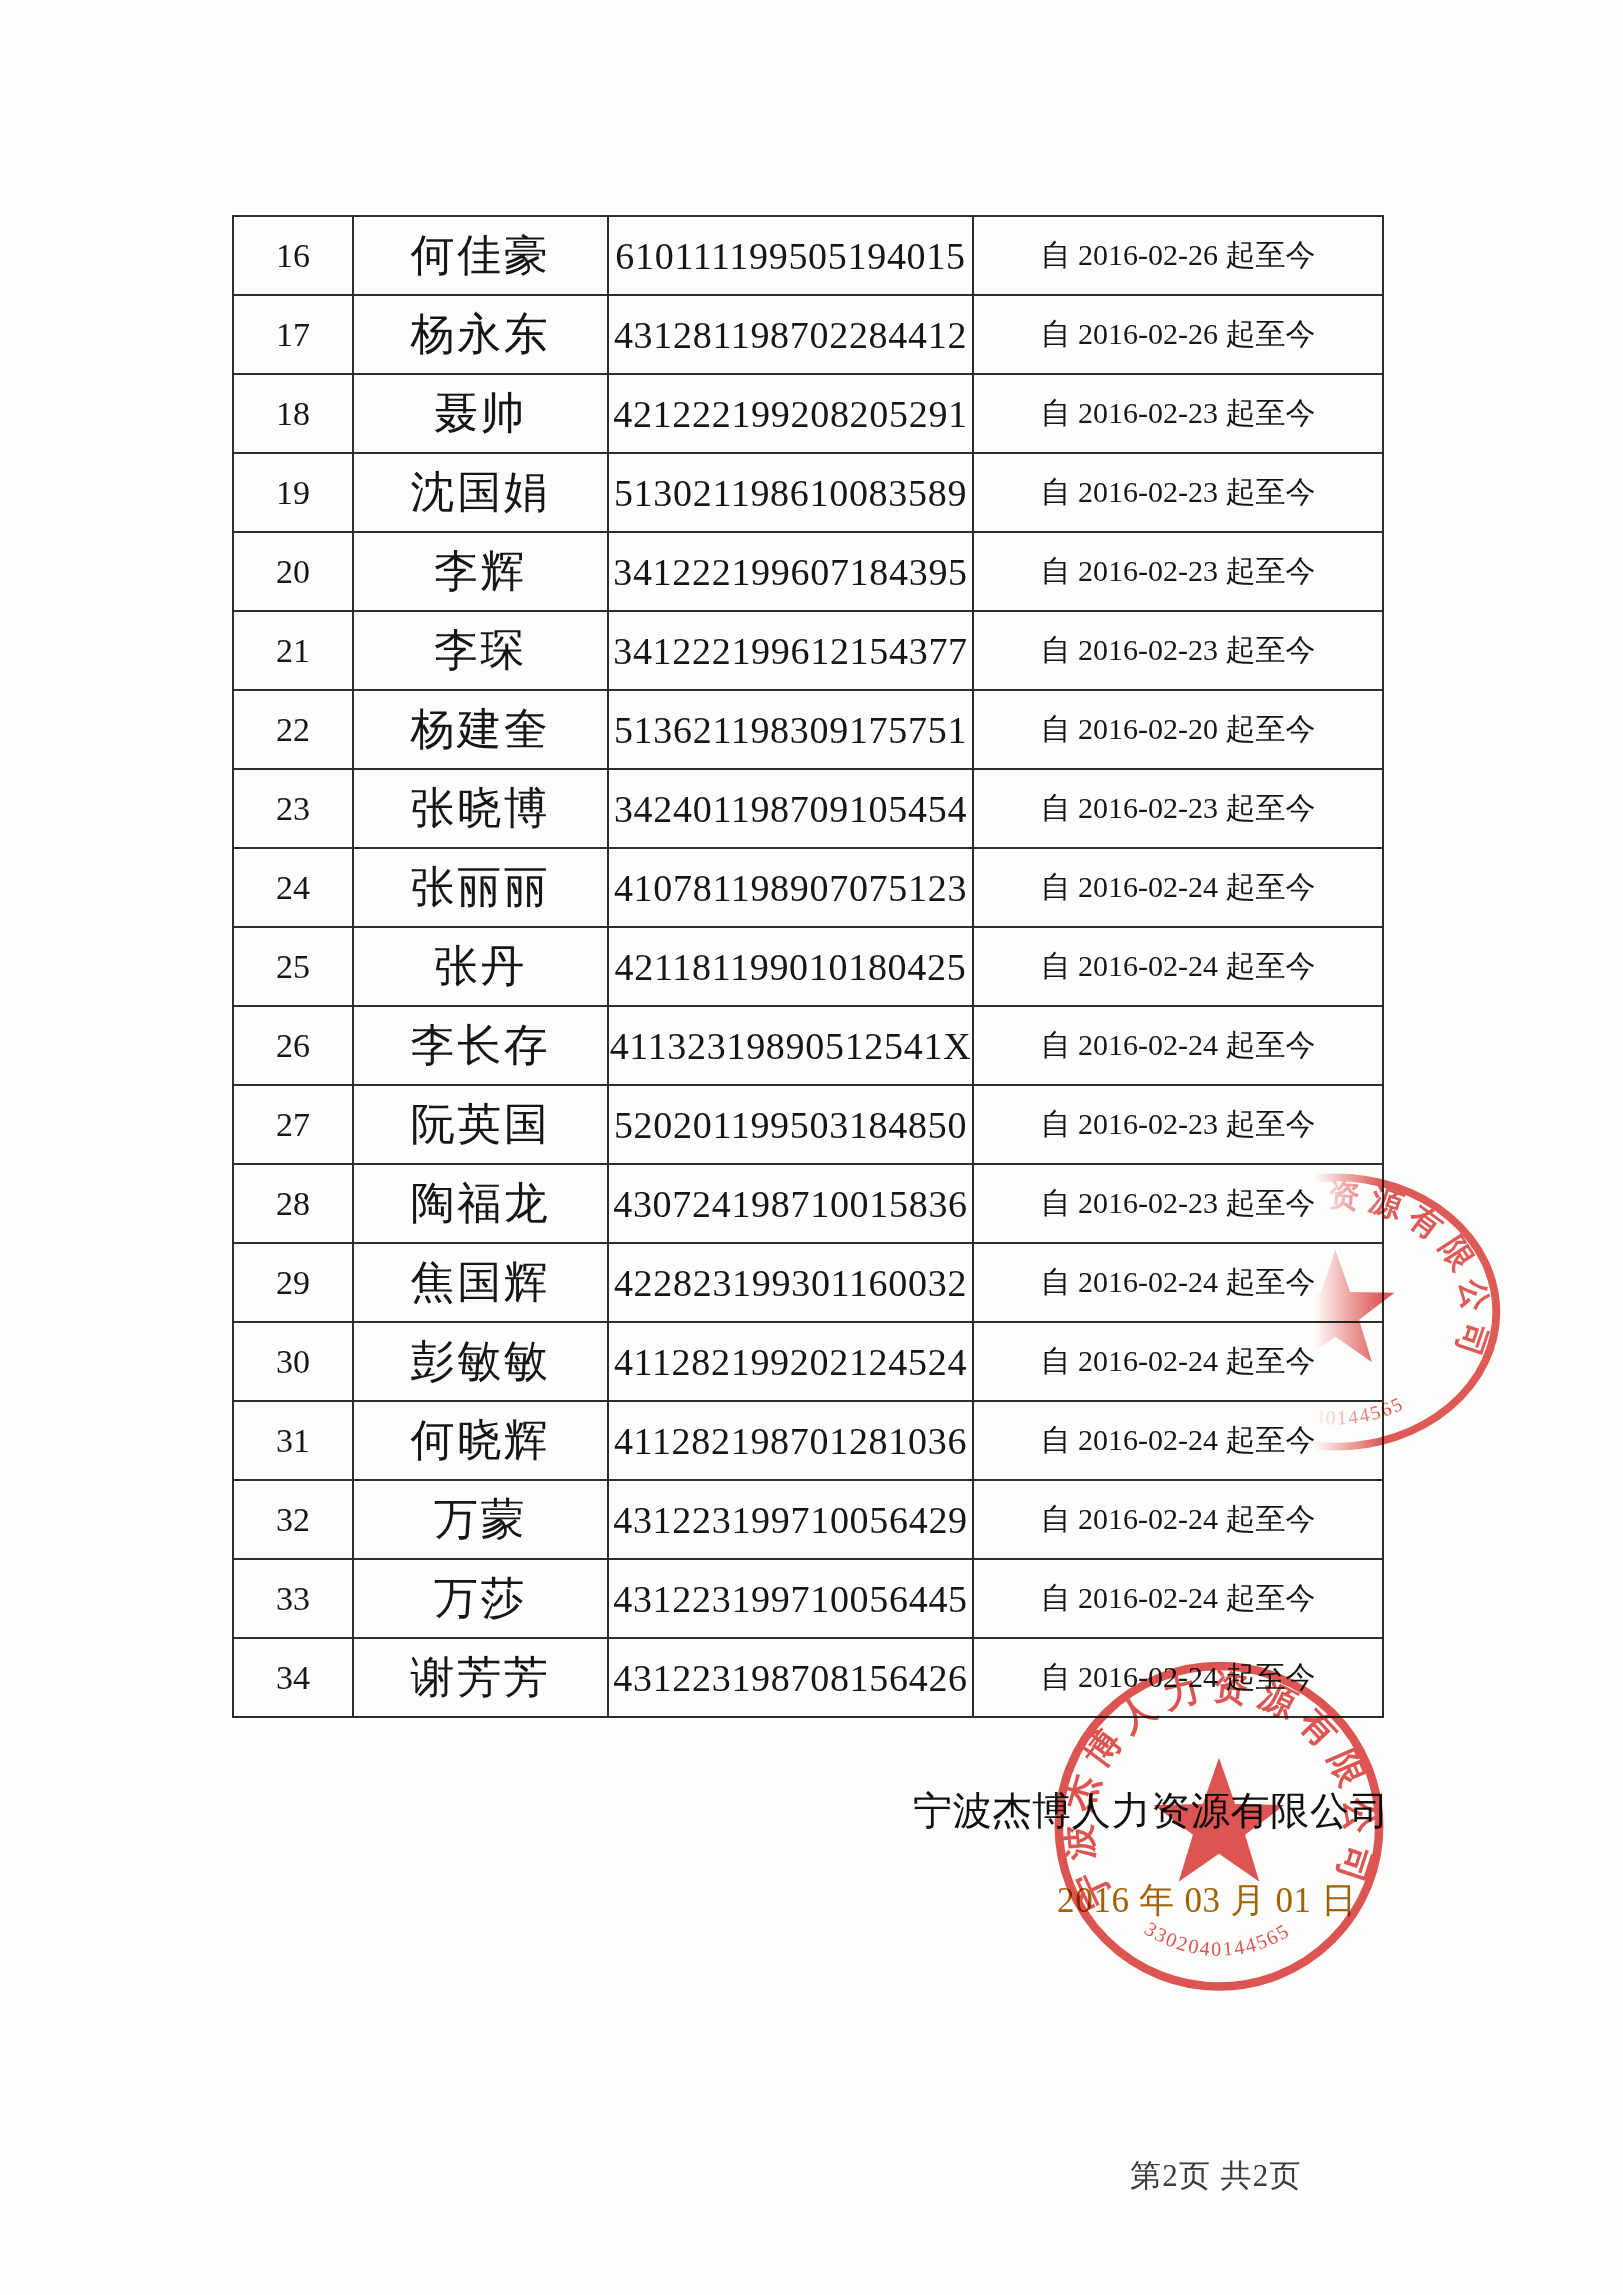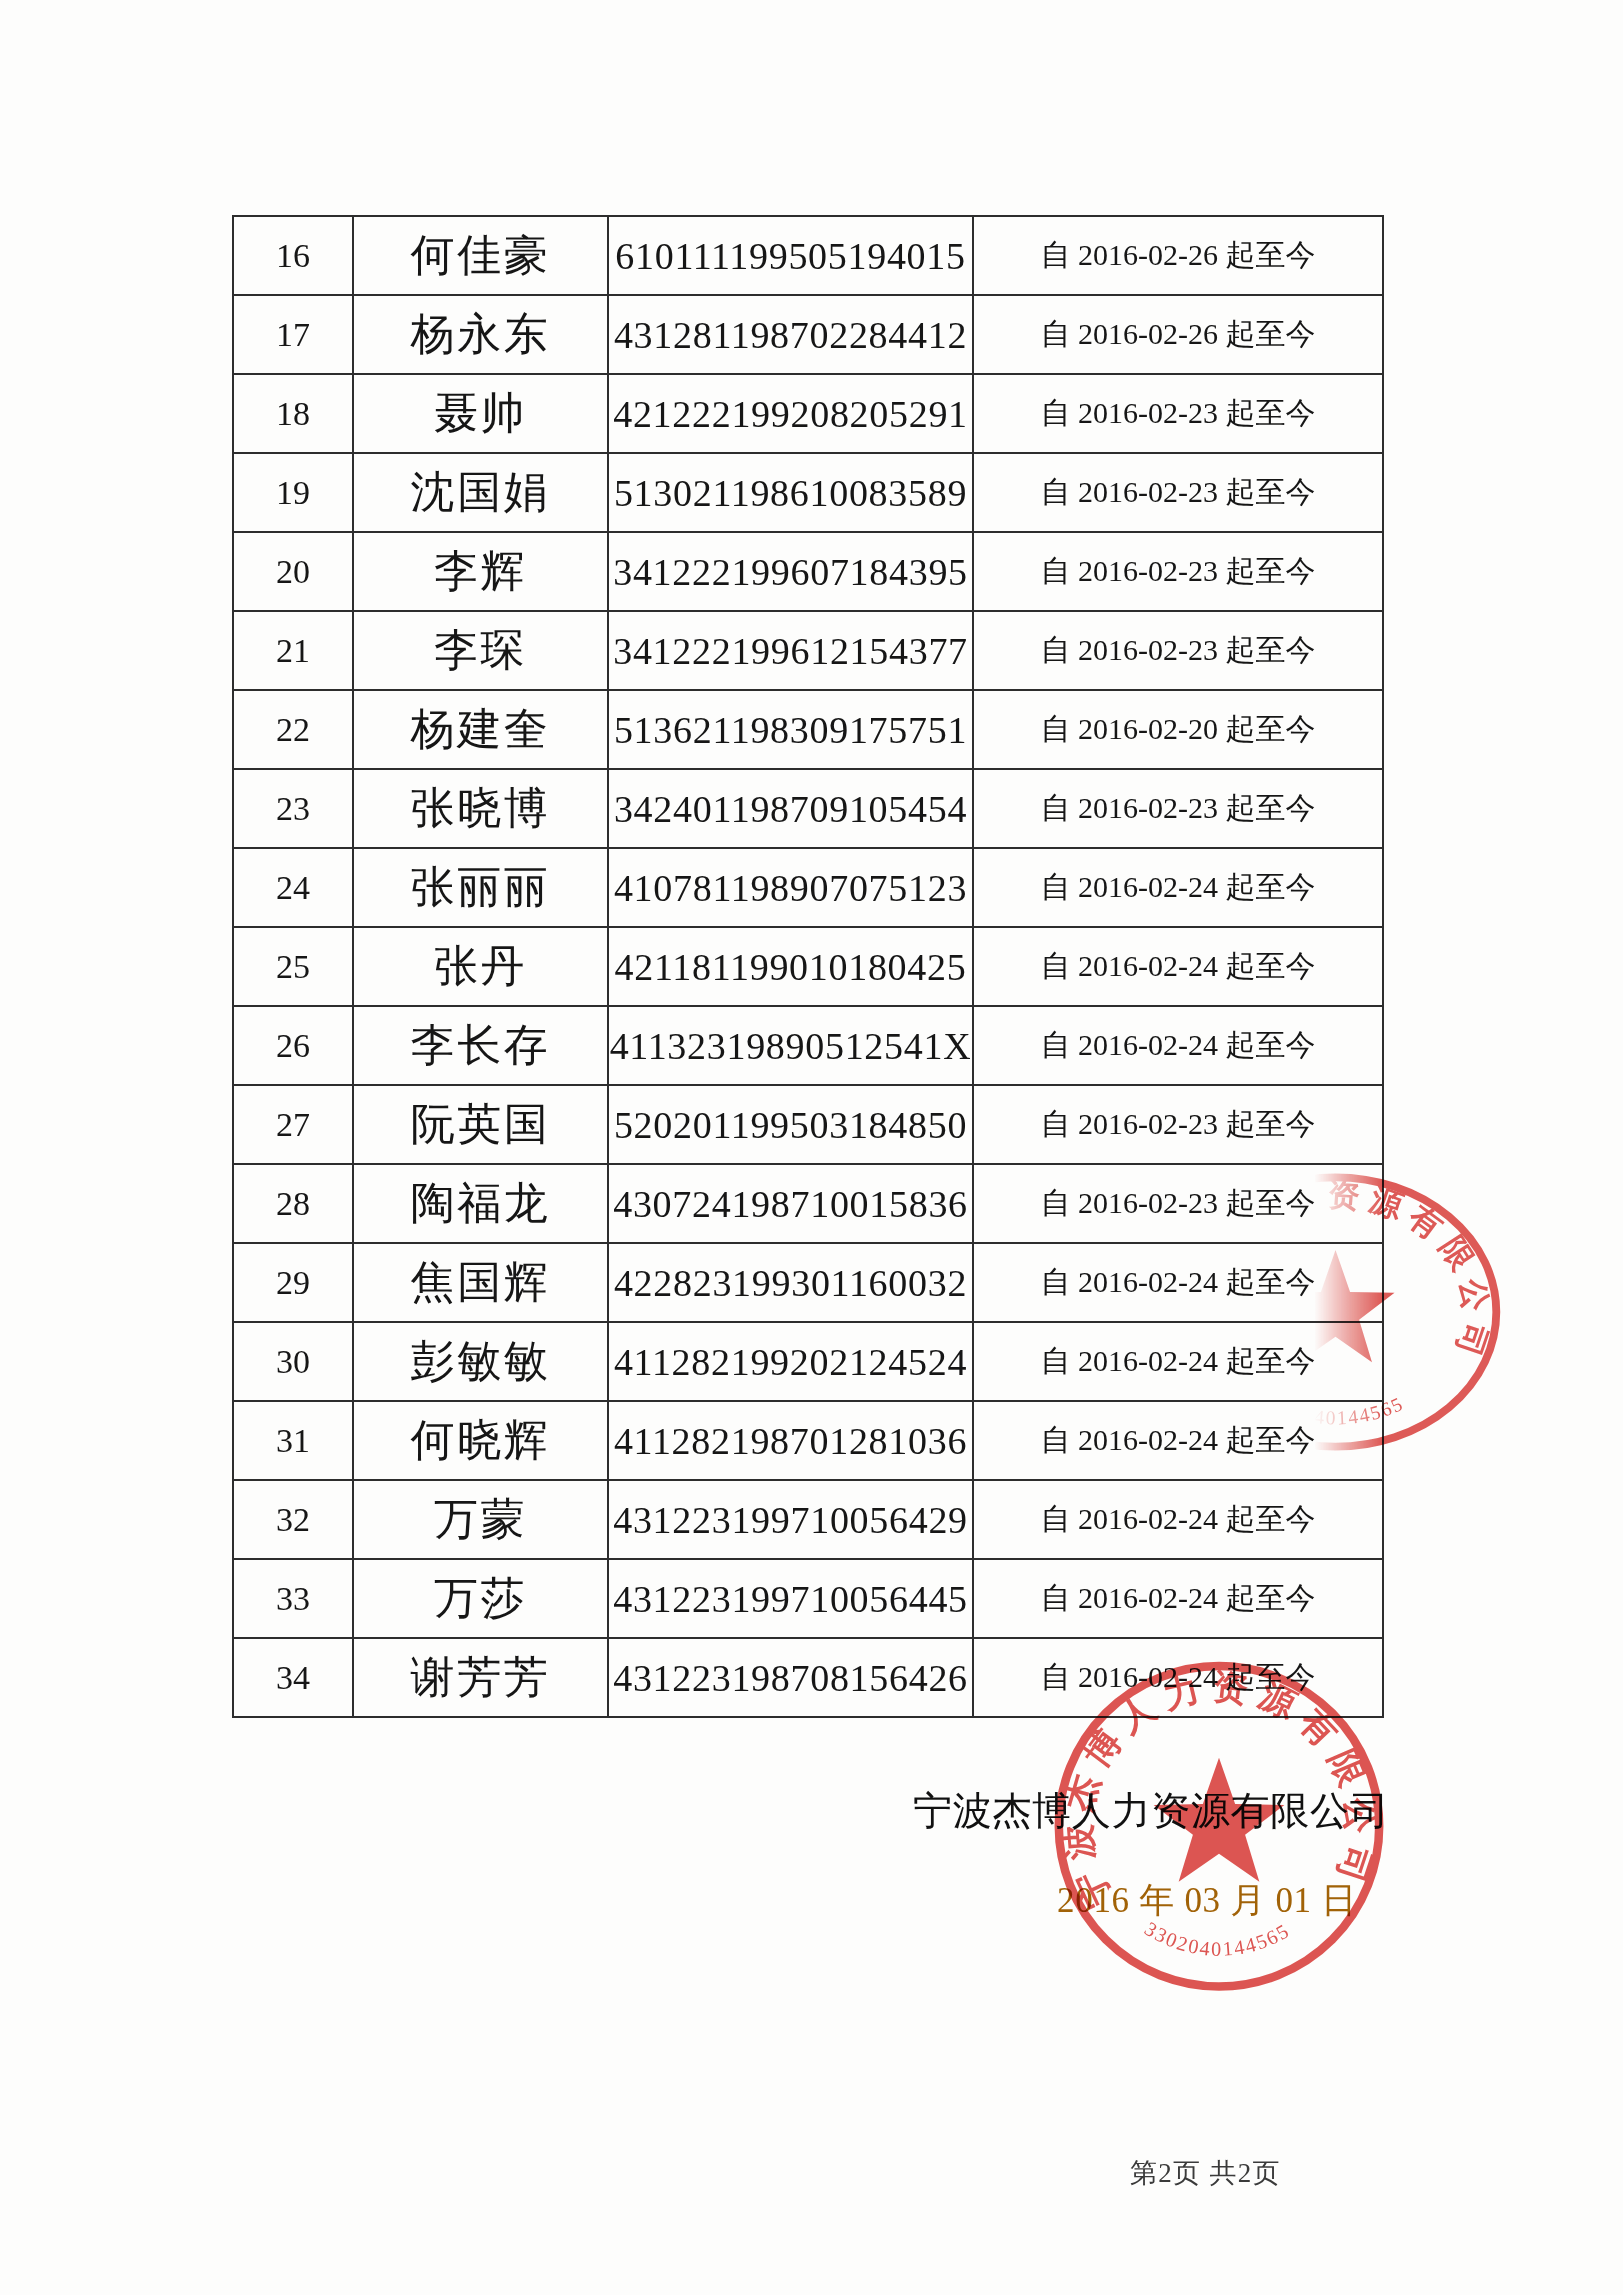--- a/index.html
+++ b/index.html
@@ -29,21 +29,21 @@
   .sig-company{
     position:absolute;left:913px;top:1784px;font-size:39px;letter-spacing:0.7px;
     color:#111;white-space:nowrap;
   }
   .sig-date{
     position:absolute;left:1057px;top:1877px;font-size:35px;letter-spacing:0.7px;
     color:#a16207;white-space:nowrap;
   }
   
   .footer{
-    position:absolute;left:1130px;top:2155px;font-size:27px;color:#3a3a3a;
+    position:absolute;left:1130px;top:2155px;font-size:31px;color:#3a3a3a;
     letter-spacing:1.3px;white-space:nowrap;
   }
   
   .stamp{position:absolute;mix-blend-mode:multiply;}
   .stamp-bottom{left:1049px;top:1655px;width:340px;height:340px;}
   .stamp-partial{left:1159px;top:1160px;width:353px;height:304px;}
   .stamp svg{width:100%;height:100%;}
   .seal-ring-text{font-family:"Liberation Serif","DejaVu Serif",serif;font-weight:700;}
 </style>
 </head>

